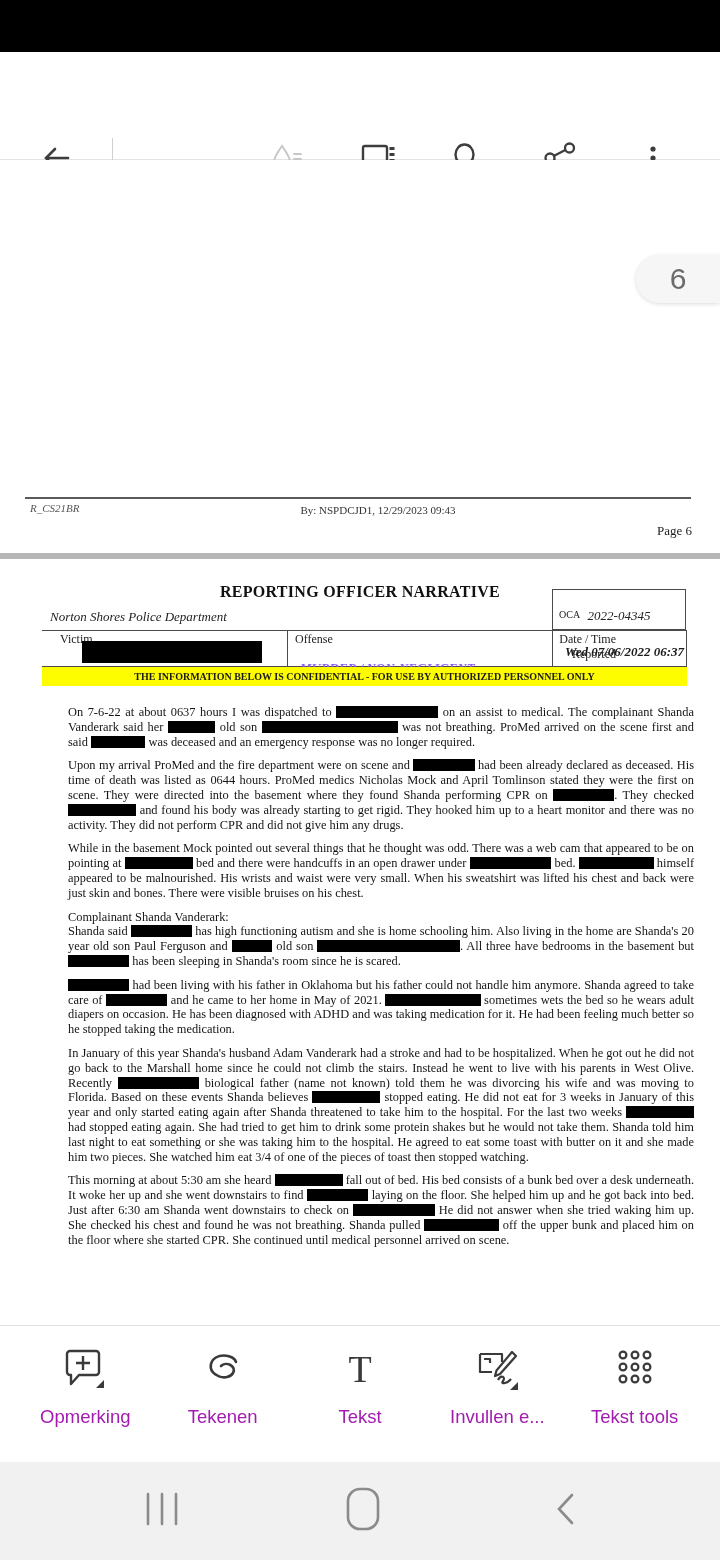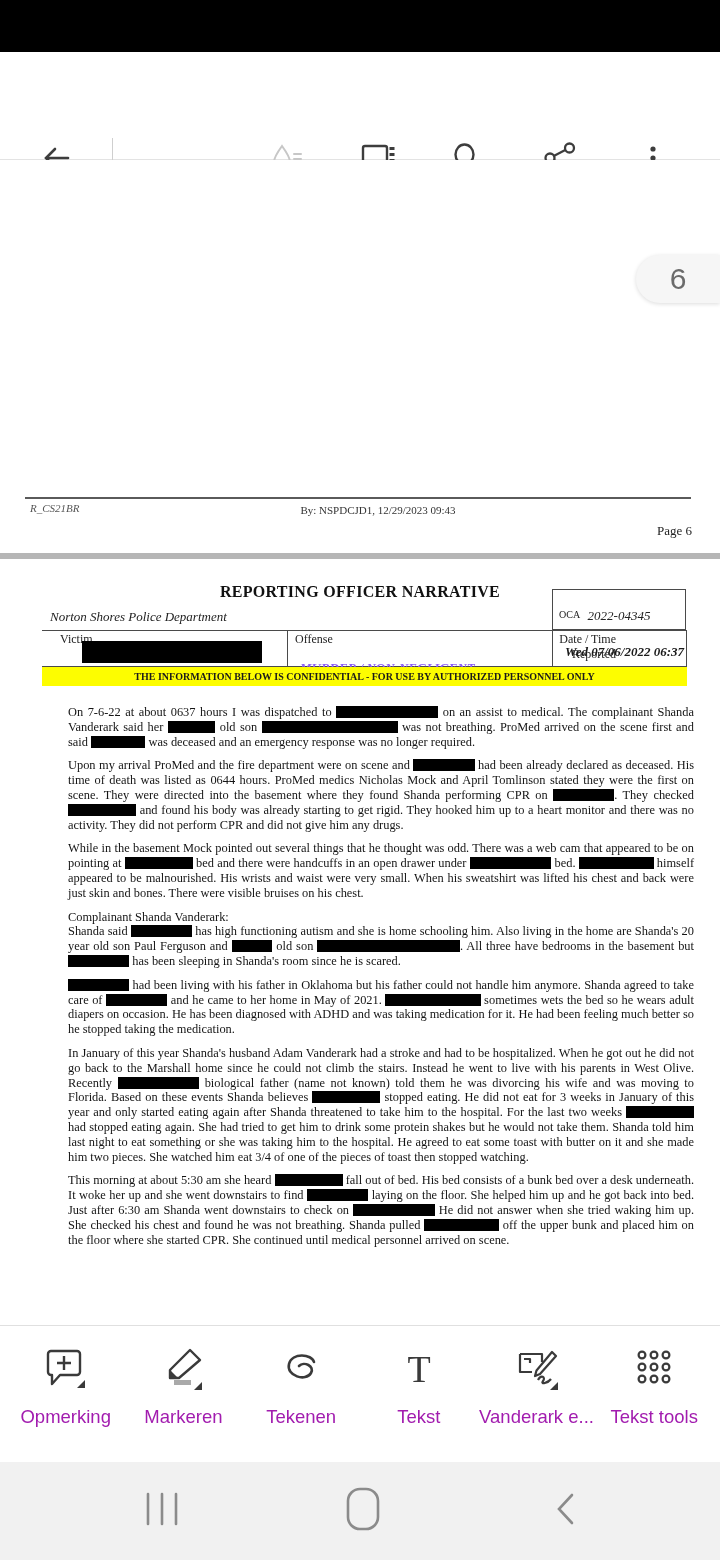--- a/index.html
+++ b/index.html
@@ -215,33 +215,20 @@
               <path d="M25 14 v14 M18 21 h14"></path>
             </g>
             <polygon points="46,38 46,46 38,46" fill="#3a3a3a"></polygon>
           </svg>
       </div>
       <div class="t-label">Opmerking</div>
     </div>
     <div class="tool-item">
       <div class="t-icon">
         <svg width="54" height="54" viewBox="0 0 54 54">
-            <g stroke="#3a3a3a" stroke-width="2.4" fill="none" stroke-linejoin="round">
-              <path d="M34 8 L44 18 L23 36 L14 36 L14 28 Z"></path>
-            </g>
-            <polygon points="14,28 14,36 22,36" fill="#3a3a3a"></polygon>
-            <rect x="18" y="38" width="17" height="5" fill="#a9a9a9"></rect>
-            <polygon points="46,40 46,48 38,48" fill="#3a3a3a"></polygon>
-          </svg>
-      </div>
-      <div class="t-label">Markeren</div>
-    </div>
-    <div class="tool-item">
-      <div class="t-icon">
-        <svg width="54" height="54" viewBox="0 0 54 54">
             <path d="M40 20 C38 12 18 10 15 22 C12 34 32 40 37 31 C41 24 30 19 25 24" stroke="#3a3a3a" stroke-width="2.6" fill="none" stroke-linecap="round"></path>
           </svg>
       </div>
       <div class="t-label">Tekenen</div>
     </div>
     <div class="tool-item">
       <div class="t-icon">
         <svg width="54" height="54" viewBox="0 0 54 54">
             <text x="27" y="40" text-anchor="middle" font-family="Liberation Serif, DejaVu Serif, serif" font-size="38" fill="#3a3a3a">T</text>
           </svg>
@@ -253,21 +240,21 @@
         <svg width="54" height="54" viewBox="0 0 54 54">
             <g stroke="#3a3a3a" stroke-width="2.2" fill="none" stroke-linejoin="round">
               <path d="M10 12 h22 v8 M10 12 v18 h12"></path>
               <path d="M14 17 h6 v4"></path>
               <path d="M42 10 L46 14 L30 32 L25 34 L26.5 28.5 Z"></path>
               <path d="M28 38 c3 -6 8 -3 5 1 c-3 4 5 2 8 -2"></path>
             </g>
             <polygon points="48,40 48,48 40,48" fill="#3a3a3a"></polygon>
           </svg>
       </div>
-      <div class="t-label">Vanderark e...</div>
+      <div class="t-label">Invullen e...</div>
     </div>
     <div class="tool-item">
       <div class="t-icon">
         <svg width="54" height="54" viewBox="0 0 54 54">
             <g stroke="#3a3a3a" stroke-width="2.2" fill="none">
               <circle cx="15" cy="13" r="3.4"></circle>
               <circle cx="27" cy="13" r="3.4"></circle>
               <circle cx="39" cy="13" r="3.4"></circle>
               <circle cx="15" cy="25" r="3.4"></circle>
               <circle cx="27" cy="25" r="3.4"></circle>

